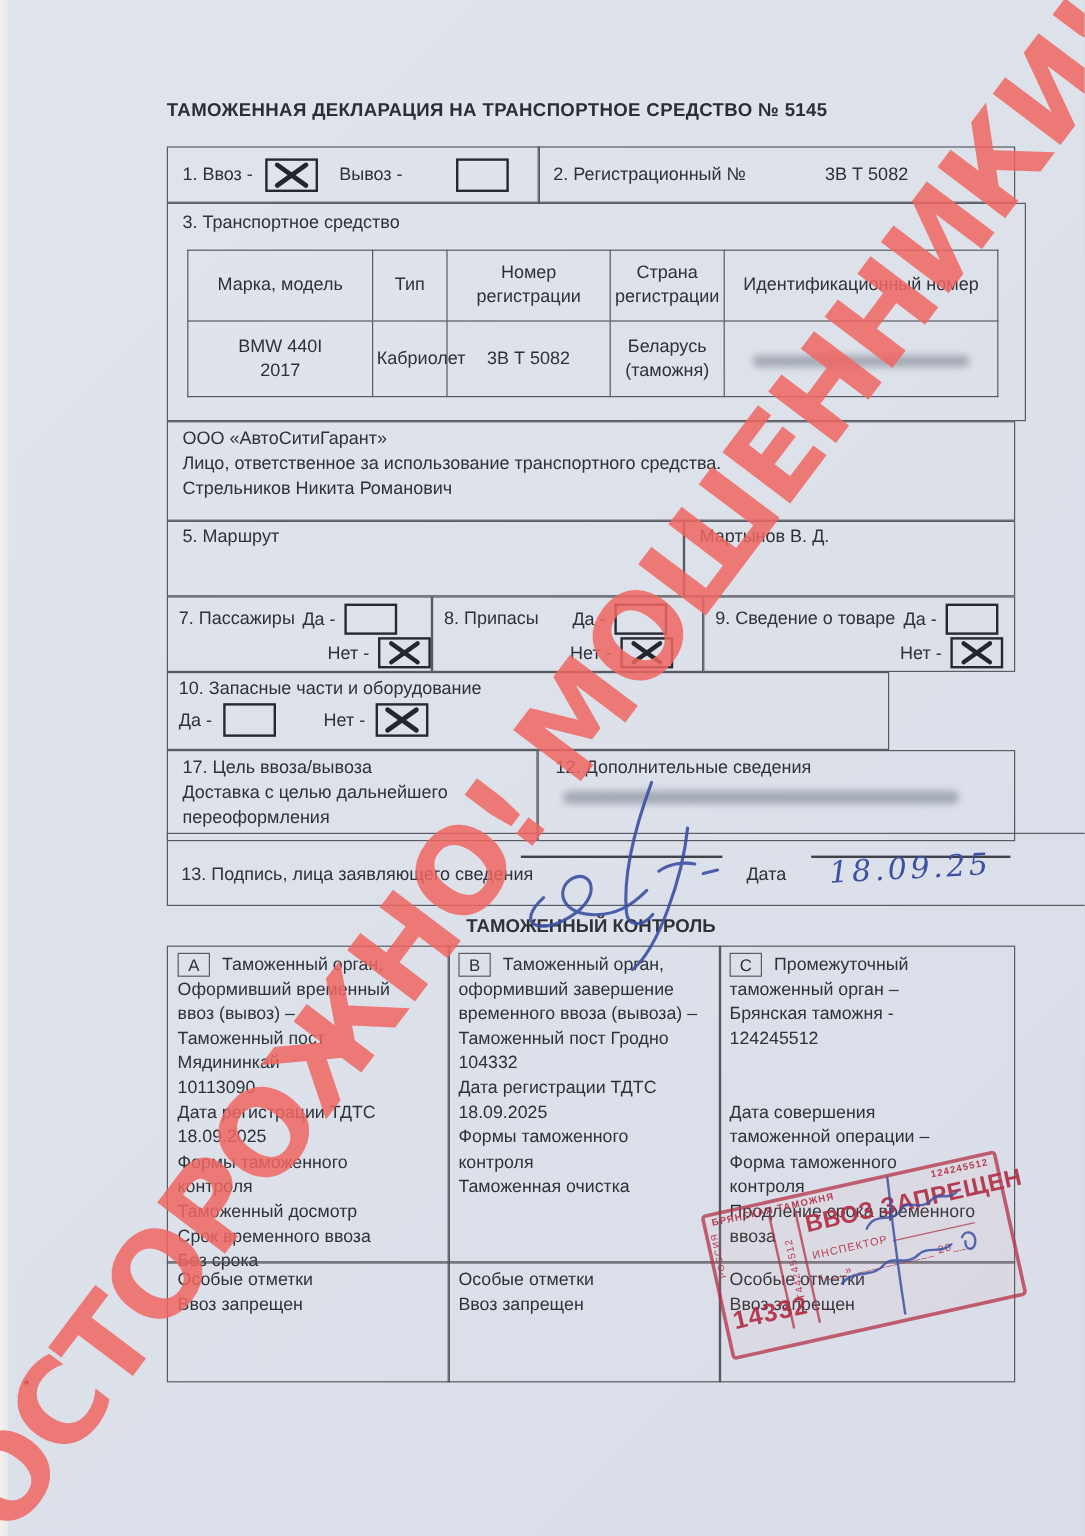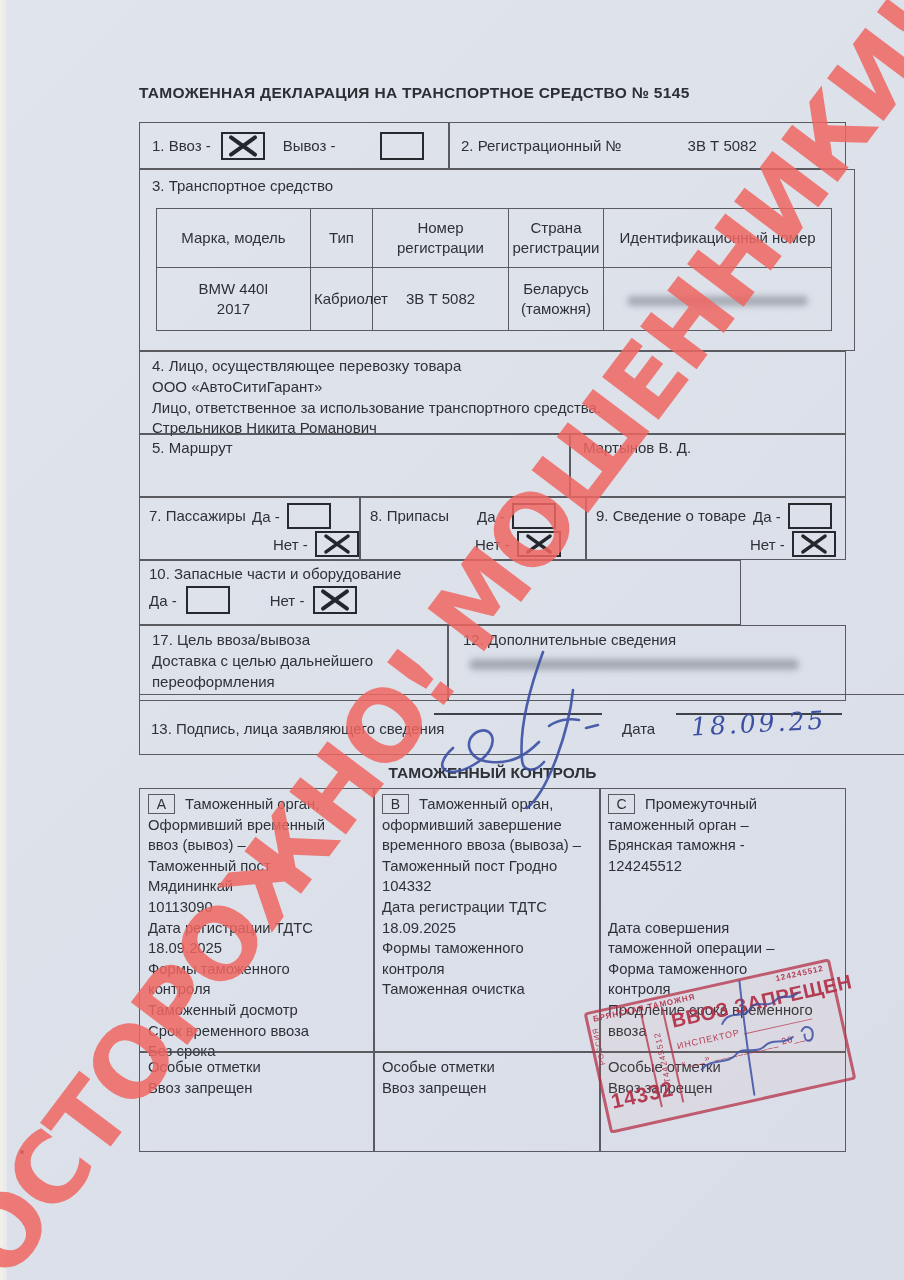--- a/index.html
+++ b/index.html
@@ -169,21 +169,20 @@
 (таможня)</td>
         <td>
               <div class="redact" id="vin-redact"></div>
             </td>
       </tr>
     </tbody>
       </table>
   </div>
 
   <div class="box" id="b4">
-    <div>4. Лицо, осуществляющее перевозку товара</div>
     <div class="prewrap">ООО «АвтоСитиГарант»
 Лицо, ответственное за использование транспортного средства.
 Стрельников Никита Романович</div>
   </div>
 
   <div class="box" id="b5">
     <div>5. Маршрут</div>
   </div>
   <div class="box" id="b6">
     <div class="prewrap">Мартынов В. Д.</div>

